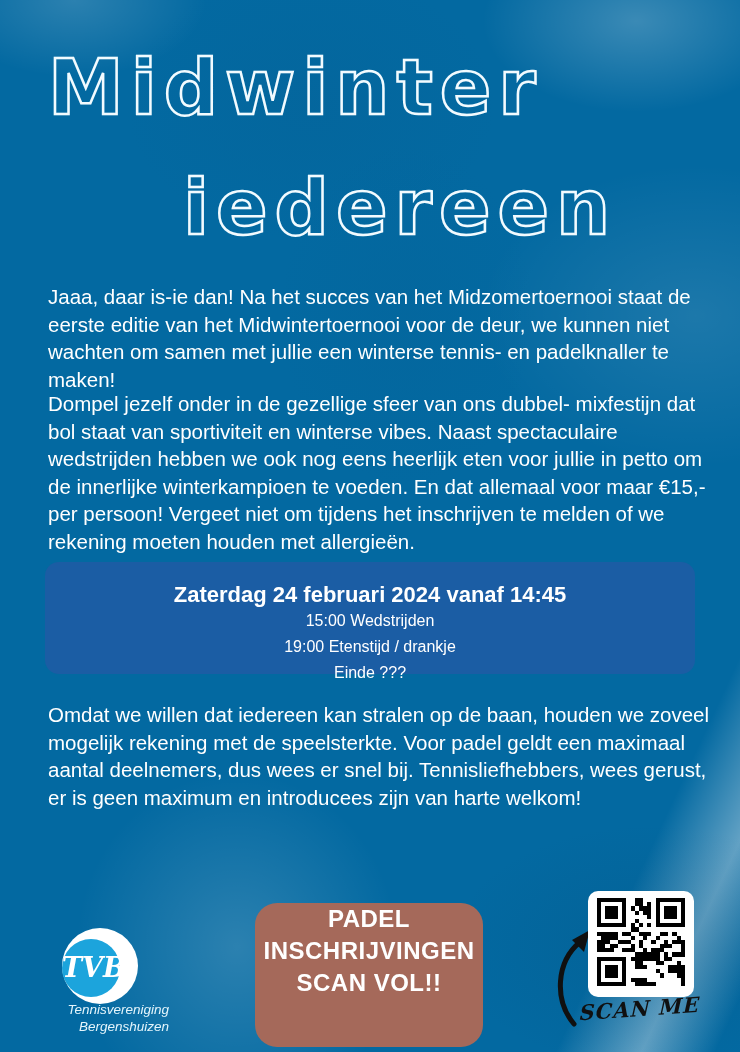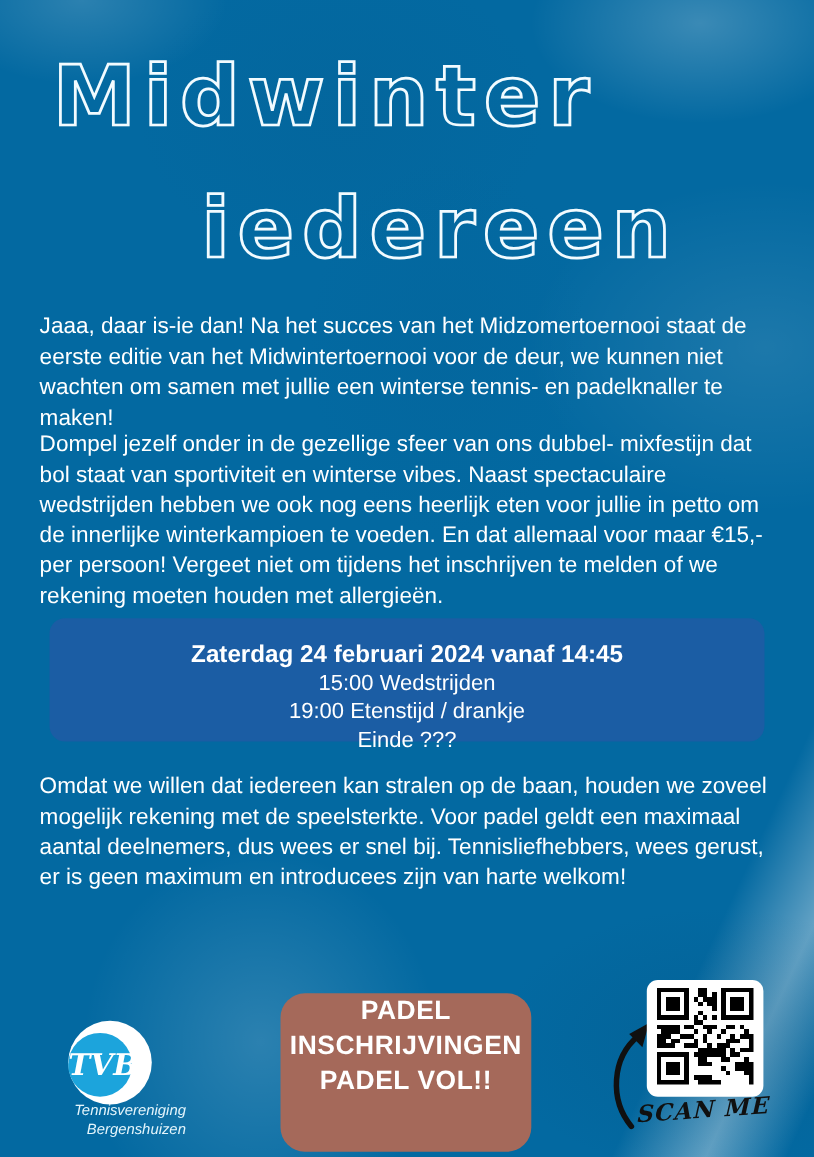--- a/index.html
+++ b/index.html
@@ -32,38 +32,38 @@
     line-height:80px;
     letter-spacing:7px;
     color:transparent;
     -webkit-text-stroke:2.5px #f2fbff;
     white-space:nowrap;
   }
   @supports not (-webkit-text-stroke: 1px #fff){ .title{color:#f2fbff;} }
   .title.l1{left:48px;top:48px;}
   .title.l2{left:calc(50% + 30px);top:168px;transform:translateX(-50%);}
   .para{
-    position:absolute;left:36px;width:672px;
+    position:absolute;left:48px;width:672px;
     font-size:20.5px;line-height:27.5px;
     color:#ffffff;
   }
   .p1{top:283px;}
   .p2{top:390px;}
   .p3{top:701px;}
   .p4{top:824px;}
   .schedule{
     position:absolute;left:45px;top:562px;width:650px;height:112px;
     background:rgba(29,92,164,0.94);
     border-radius:14px;
     text-align:center;
     box-sizing:border-box;
     padding-top:19px;
   }
   .schedule .head{font-size:22px;font-weight:bold;line-height:27px;}
-  .schedule .line{font-size:20px;line-height:26px;}
+  .schedule .line{font-size:16px;line-height:26px;}
   .logo{position:absolute;left:44px;top:926px;}
   .club-name{
     position:absolute;left:24px;top:1001px;width:145px;
     text-align:right;font-style:italic;
     font-size:13.5px;line-height:17px;color:#e4f5fc;
   }
   .notice{
     position:absolute;left:255px;top:903px;width:228px;height:144px;
     background:#a5695a;border-radius:22px;
     display:flex;flex-direction:column;justify-content:flex-start;align-items:center;
@@ -115,21 +115,21 @@
     </svg>
   </div>
   <div class="club-name">
     <div>Tennisvereniging</div>
     <div>Bergenshuizen</div>
   </div>
 
   <div class="notice">
     <div>PADEL</div>
     <div>INSCHRIJVINGEN</div>
-    <div>PADEL VOL!!</div>
+    <div>SCAN VOL!!</div>
   </div>
 
   <div class="arrow">
     <svg width="48" height="100" viewBox="0 0 48 100">
       <path d="M22 96 C 2 72, 4 34, 28 14" fill="none" stroke="#101010" stroke-width="5" stroke-linecap="round"></path>
       <path d="M38 2 L20 12 L32 24 Z" fill="#101010"></path>
     </svg>
   </div>
 
   <div class="qr">

